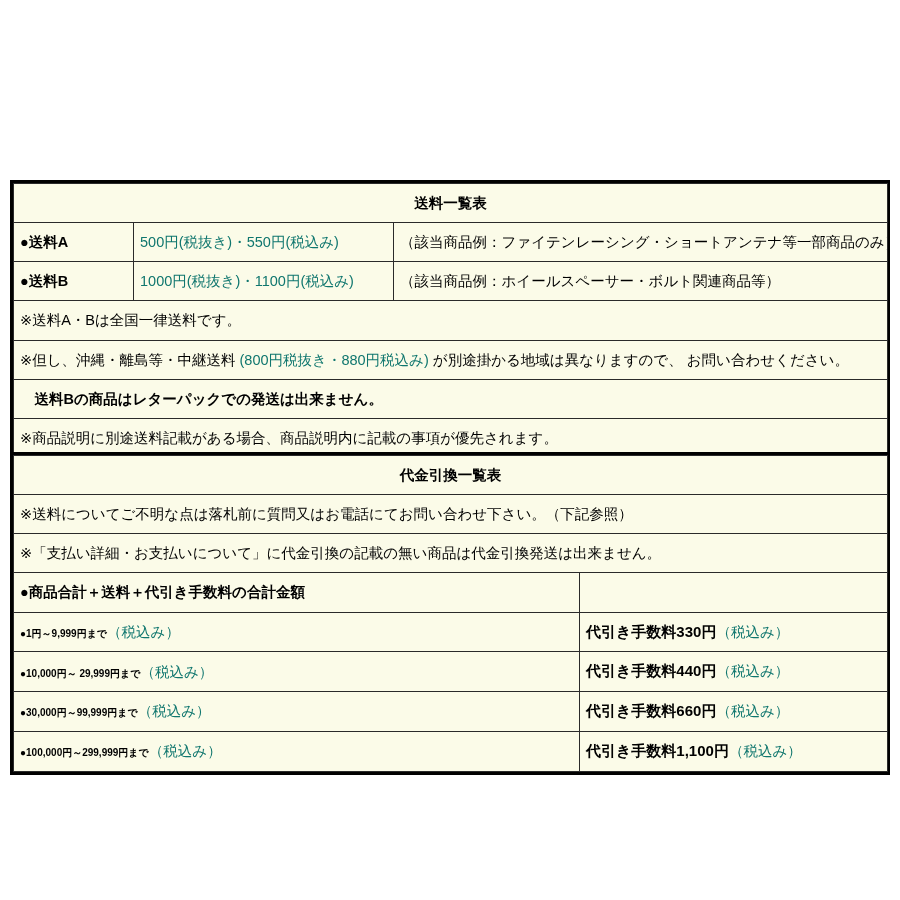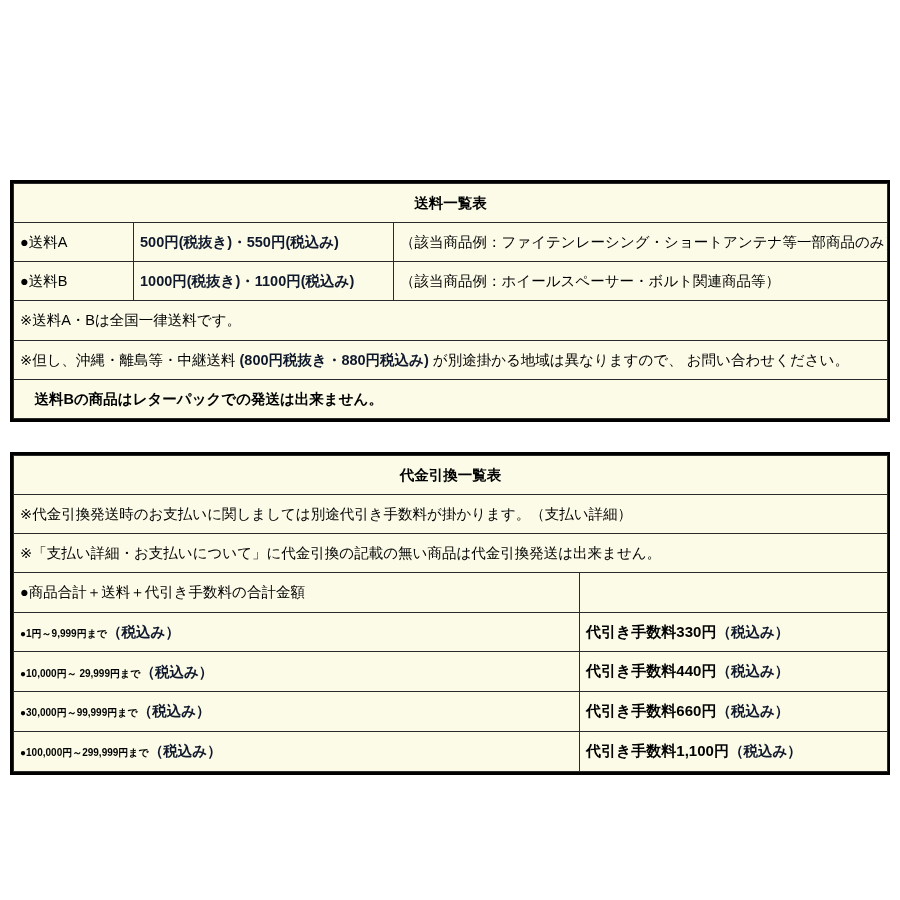--- a/index.html
+++ b/index.html
@@ -47,22 +47,22 @@
     white-space: nowrap;
     overflow: hidden;
   }
   td.title {
     text-align: center;
     font-weight: bold;
     font-size: 15px;
     padding: 5px 6px;
   }
 
-  .lbl { font-weight: normal; }
-  .red { color: #0f172a; font-weight: bold; }
+  .lbl { font-weight: bold; }
+  .red { color: #0f766e; font-weight: normal; }
   .note { font-size: 14.5px; }
   .note-indent1 { padding-left: 22px; font-weight: bold; }
   .note-indent2 { padding-left: 44px; }
   .eg { font-size: 13.5px; }
   .cod-fee { font-weight: bold; font-size: 15px; margin-top: 20px; }
   .amt { font-weight: bold; font-size: 10px; }
 </style>
 </head>
 <body>
 
@@ -91,36 +91,39 @@
         </tr>
         <tr>
           <td class="note" colspan="3">※送料A・Bは全国一律送料です。</td>
         </tr>
         <tr>
           <td class="note" colspan="3"><span>※但し、沖縄・離島等・中継送料 </span><span class="red">(800円税抜き・880円税込み)</span><span> が別途掛かる地域は異なりますので、 お問い合わせください。</span></td>
         </tr>
         <tr>
           <td class="note note-indent1" colspan="3">　送料Bの商品はレターパックでの発送は出来ません。</td>
         </tr>
+        <tr>
+          <td class="note" colspan="3">※商品説明に別途送料記載がある場合、商品説明内に記載の事項が優先されます。</td>
+        </tr>
       </tbody>
     </table>
   </div>
 
   <div class="table-block" id="cod-table">
     <table class="grid">
       <colgroup>
         <col style="width:566px">
         <col style="width:308px">
       </colgroup>
       <tbody>
         <tr>
           <td class="title" colspan="2">代金引換一覧表</td>
         </tr>
         <tr>
-          <td class="note" colspan="2">※代金引換発送時のお支払いに関しましては別途代引き手数料が掛かります。（支払い詳細）</td>
+          <td class="note" colspan="2">※送料についてご不明な点は落札前に質問又はお電話にてお問い合わせ下さい。（下記参照）</td>
         </tr>
         <tr>
           <td class="note" colspan="2">※「支払い詳細・お支払いについて」に代金引換の記載の無い商品は代金引換発送は出来ません。</td>
         </tr>
         <tr>
           <td class="lbl">●商品合計＋送料＋代引き手数料の合計金額</td>
           <td></td>
         </tr>
         <tr>
           <td><span class="amt">●1円～9,999円まで</span><span class="red">（税込み）</span></td>

